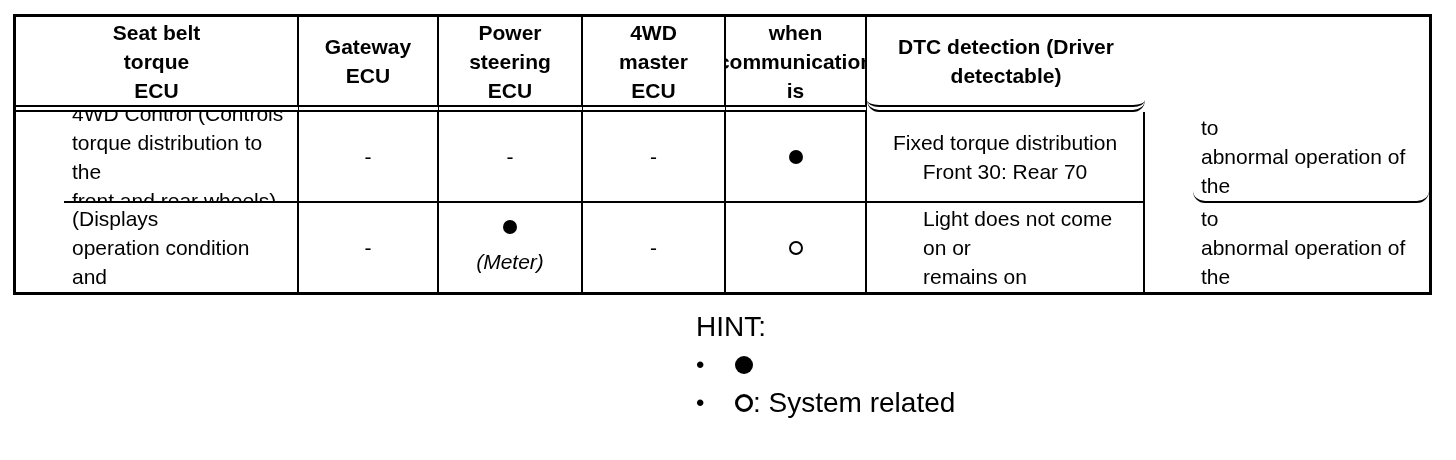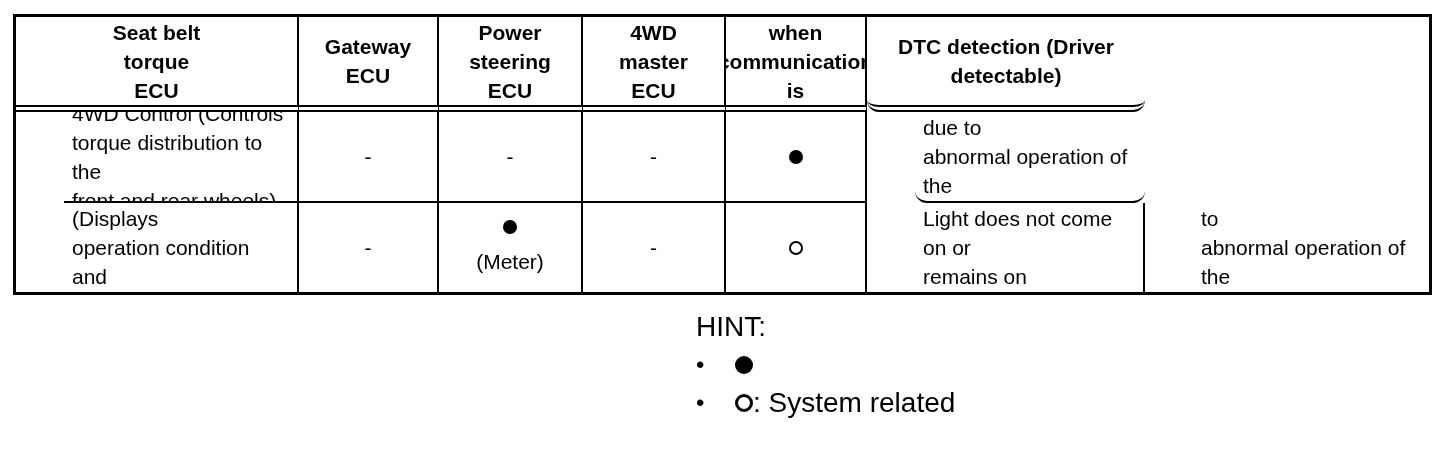--- a/index.html
+++ b/index.html
@@ -24,21 +24,21 @@
   .cell:last-child { border-right:none;border-radius:12px; }
   .trow.head .cell { height:95px; border-bottom:7px double #000; font-weight:bold; }
   .trow.r1 .cell { height:91px; border-bottom:2px solid #000; }
   .trow.r2 .cell { height:89px; }
   .cell.left { align-items:flex-start; text-align:left;margin-left:48px; }
 
   .sym { display:inline-block; border-radius:50%; flex:none; }
   .cell .sym { width:14px; height:14px; }
   [data-symbol="filled-circle"] .sym { background:#000; border:none; }
   [data-symbol="open-circle"] .sym { background:#fff; border:2.5px solid #000; }
-  .cell .note { margin-top:13px; }
+  .cell .note { margin-top:13px;font-style:italic; }
 
   
   .hint { position:absolute; left:696px; top:308px; font-size:28px; }
   .hint-title { line-height:38px; }
   .hint-item { display:flex; align-items:center; height:38px; }
   .hint-bullet { width:39px; font-size:24px; }
   .hint .sym { width:18px; height:18px; }
   .hint [data-symbol="open-circle"] .sym,
   .hint-item[data-symbol="open-circle"] .sym { border-width:3px; }
 </style>
@@ -69,20 +69,22 @@
   <div class="trow r1">
     <div class="cell left">4WD Control (Controls
 torque distribution to the
 front and rear wheels)</div>
     <div class="cell">-</div>
     <div class="cell">-</div>
     <div class="cell">-</div>
     <div class="cell" data-symbol="filled-circle">
       <span class="sym"></span>
     </div>
+    <div class="cell">Fixed torque distribution
+Front 30: Rear 70</div>
     <div class="cell left">Can be recognized due to
 abnormal operation of the
 light</div>
   </div>
 
   <div class="trow r2">
     <div class="cell left">Meter Display (Displays
 operation condition and
 DTCs)</div>
     <div class="cell">-</div>

